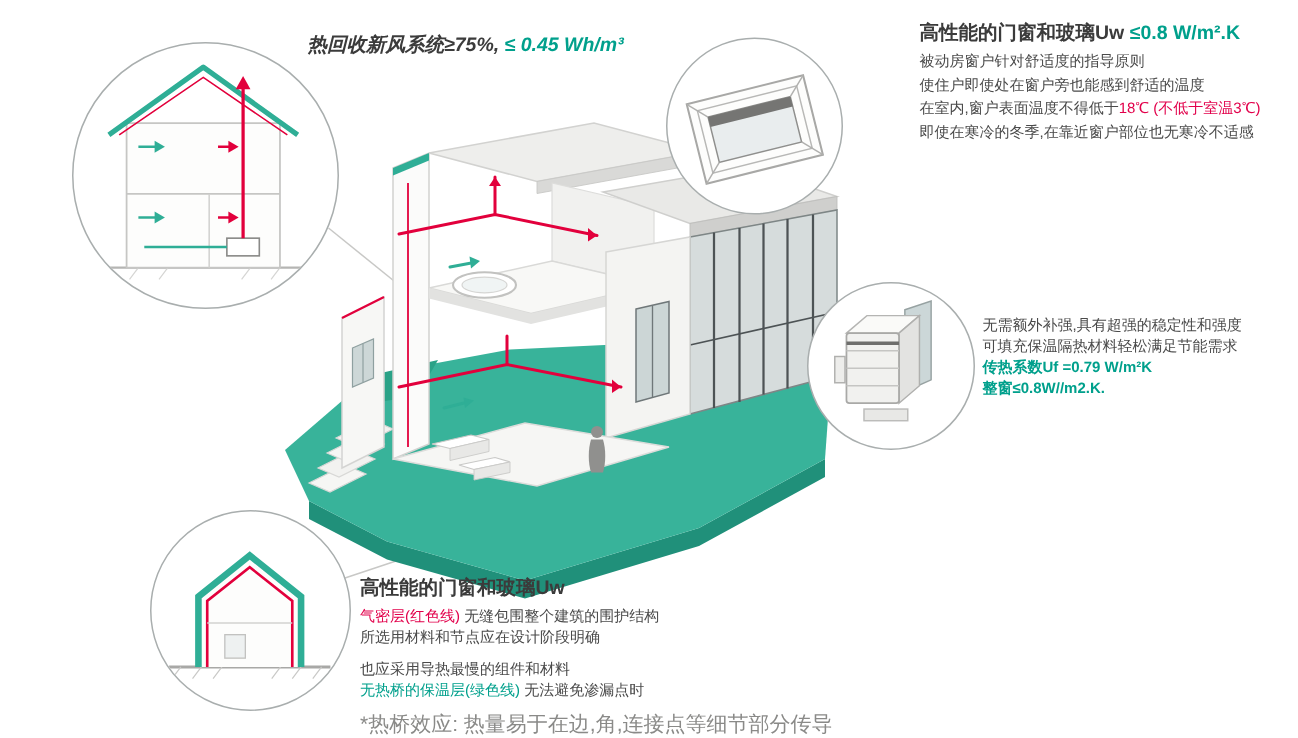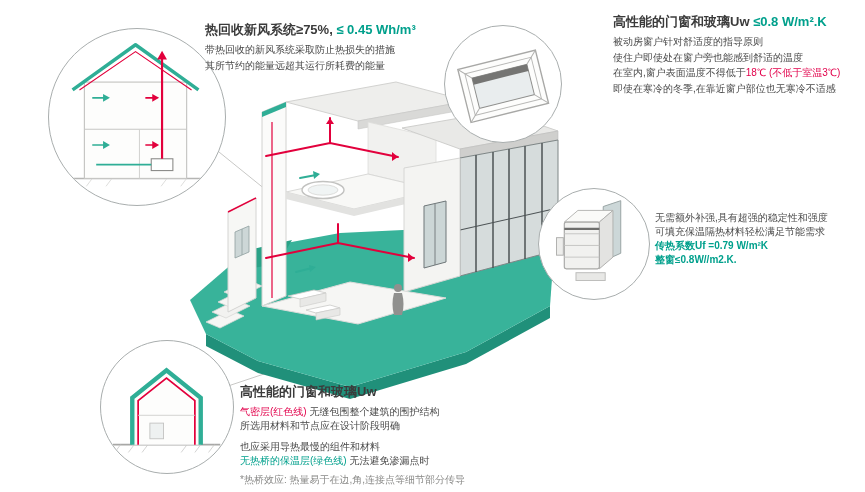--- a/index.html
+++ b/index.html
@@ -4,21 +4,21 @@
 <style>
   * { margin:0; padding:0; box-sizing:border-box; }
   body { background:#ffffff; }
   .page {
     position:relative; width:865px; height:492px; background:#ffffff;
     font-family:"Liberation Sans", sans-serif; overflow:hidden;
   }
   .abs { position:absolute; }
   .title { font-size:13px; font-weight:bold; color:#3b3b3b; line-height:1.25; }
   .body-text { font-size:10px; color:#4a4a4a; line-height:1.55; }
-  .small-note { font-size:10px; color:#8a8a88; line-height:1.4; }
+  .small-note { font-size:14px; color:#8a8a88; line-height:1.4; }
   .green { color:#00a08c; }
   .red { color:#e2004b; }
   .bold { font-weight:bold; }
   .detail-circle {
     position:absolute; border:1.5px solid #a9aeae; border-radius:50%;
     background:#ffffff; overflow:hidden;
   }
   svg { display:block; }
 </style>
 </head>
@@ -209,26 +209,22 @@
         <line x1="102" y1="106" x2="96" y2="114"></line>
           <line x1="116" y1="106" x2="110" y2="114"></line>
       </g>
       <path d="M32,106 L32,58 L67,30 L102,58 L102,106" fill="#fdfdfc" stroke="#2fae96" stroke-width="4.5" stroke-linejoin="miter"></path>
       <path d="M38,106 L38,61 L67,38 L96,61 L96,106" fill="none" stroke="#e2003c" stroke-width="1.8"></path>
       <line x1="38" y1="76" x2="96" y2="76" stroke="#d2d2d0" stroke-width="1"></line>
       <rect x="50" y="84" width="14" height="16" fill="#eef1f1" stroke="#c2c2c0" stroke-width="0.9"></rect>
     </svg>
   </div>
 
-  <div class="abs" style="left:205px; top:22px; width:270px;">
+  <div class="abs" style="left:205px; top:22px; width:270px;font-style:italic;">
     <div class="title"><span>热回收新风系统≥75%,</span><span class="green"> ≤ 0.45 Wh/m³</span></div>
-    <div class="body-text" style="margin-top:4px;">
-      <div>带热回收的新风系统采取防止热损失的措施</div>
-      <div>其所节约的能量远超其运行所耗费的能量</div>
-    </div>
   </div>
 
   <div class="abs" style="left:613px; top:14px; width:278px;">
     <div class="title"><span>高性能的门窗和玻璃Uw </span><span class="green">≤0.8 W/m².K</span></div>
     <div class="body-text" style="margin-top:4px;">
       <div>被动房窗户针对舒适度的指导原则</div>
       <div>使住户即使处在窗户旁也能感到舒适的温度</div>
       <div><span>在室内,窗户表面温度不得低于</span><span class="red">18℃</span><span class="red"> (不低于室温3℃)</span></div>
       <div>即使在寒冷的冬季,在靠近窗户部位也无寒冷不适感</div>
     </div>

